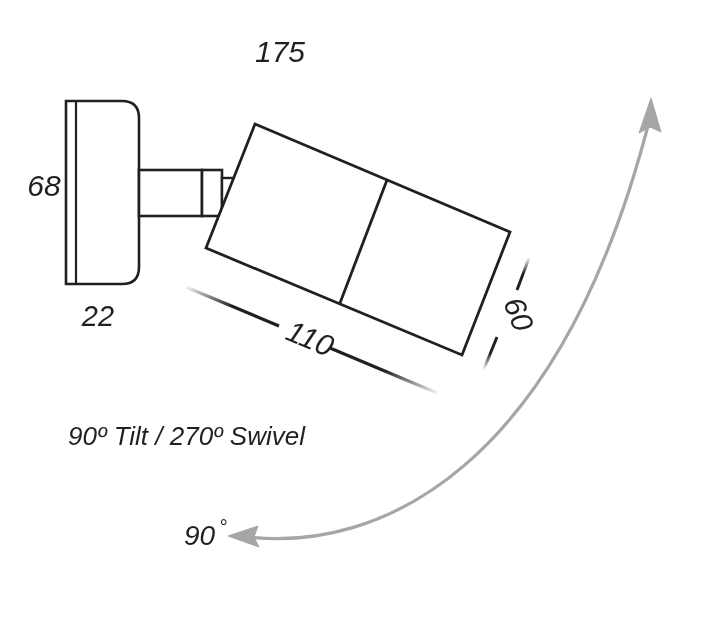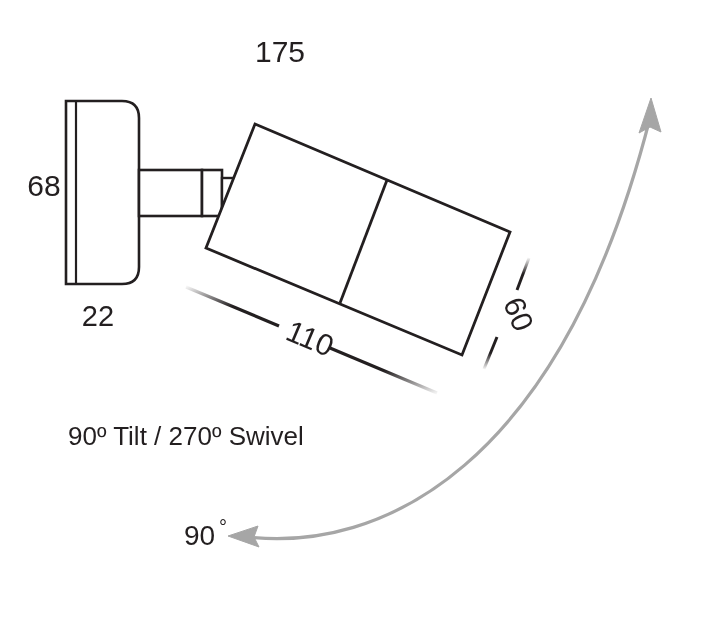--- a/index.html
+++ b/index.html
@@ -1,18 +1,18 @@
 <!DOCTYPE html>
 <html><head>
 <meta charset="utf-8">
 <style>
   html,body{margin:0;padding:0;background:#ffffff;}
   body{width:722px;height:617px;overflow:hidden;
        font-family:"Liberation Sans",sans-serif;}
-  #stage{position:relative;width:722px;height:617px;background:#fff;}
+  #stage{position:relative;width:722px;height:617px;background:#fff;font-style:italic;}
   svg{display:block;}
   .dimtext{font-family:"Liberation Sans",sans-serif;fill:#231f20;}
 </style>
 </head>
 <body>
 
 <div id="stage">
   <svg width="722" height="617" viewBox="0 0 722 617">
 
     <defs>

